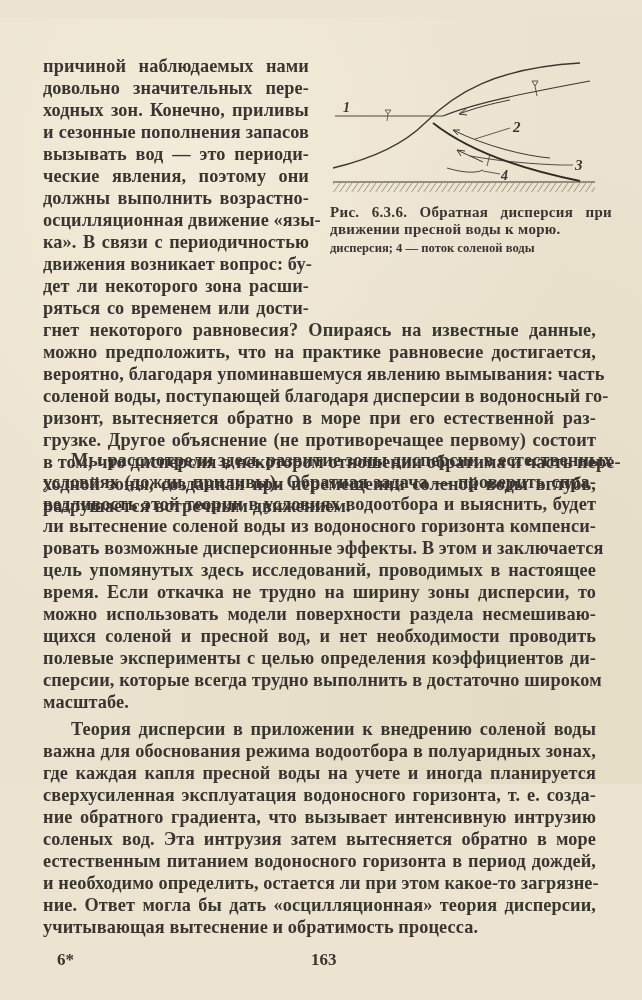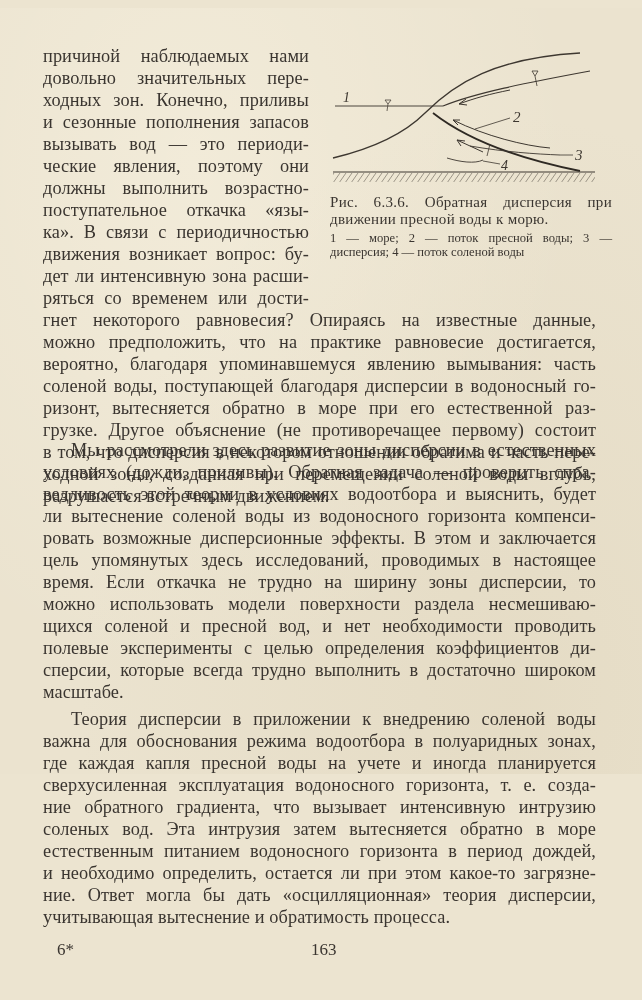--- a/index.html
+++ b/index.html
@@ -10,26 +10,27 @@
       width: 642px;
       height: 1000px;
       background: #ece4d0;
       overflow: hidden;
       position: relative;
       font-family: "Liberation Serif", "DejaVu Serif", serif;
       color: #3a3530;
     }
     .page {
       position: absolute;
-      left: 0; top: 8px;
+      left: 0; top: 18px;
       width: 642px; height: 766px;
       background:
         radial-gradient(ellipse at 30% 20%, rgba(255,250,235,0.35), rgba(0,0,0,0) 60%),
         radial-gradient(ellipse at 80% 90%, rgba(200,185,150,0.18), rgba(0,0,0,0) 60%),
         #ebe3cf;
+      font-weight: bold;
     }
     .line {
       position: absolute;
       font-size: 18.3px;
       line-height: 22px;
       white-space: nowrap;
       text-align: justify;
       text-align-last: justify;
       letter-spacing: 0.1px;
     }
@@ -105,24 +106,24 @@
 <div class="page">
 
   <div class="left-col">
     <div class="line" style="top:37px">причиной наблюдаемых нами</div>
     <div class="line" style="top:59px">довольно значительных пере-</div>
     <div class="line" style="top:81px">ходных зон. Конечно, приливы</div>
     <div class="line" style="top:103px">и сезонные пополнения запасов</div>
     <div class="line" style="top:125px">вызывать вод — это периоди-</div>
     <div class="line" style="top:147px">ческие явления, поэтому они</div>
     <div class="line" style="top:169px">должны выполнить возрастно-</div>
-    <div class="line" style="top:191px">поступательное откачка «язы-</div>
+    <div class="line" style="top:191px">осцилляционная движение «язы-</div>
     <div class="line" style="top:213px">ка». В связи с периодичностью</div>
     <div class="line" style="top:235px">движения возникает вопрос: бу-</div>
-    <div class="line" style="top:257px">дет ли интенсивную зона расши-</div>
+    <div class="line" style="top:257px">дет ли некоторого зона расши-</div>
     <div class="line" style="top:279px">ряться со временем или дости-</div>
   </div>
 
   <div class="figure">
     <svg width="300" height="140" viewBox="0 0 300 140">
       <defs>
         <pattern id="hatch" width="6" height="10" patternUnits="userSpaceOnUse" patternTransform="skewX(-35)">
           <line x1="0" y1="0" x2="0" y2="10" stroke="#4a443c" stroke-width="1"></line>
         </pattern>
       </defs>
@@ -168,21 +169,20 @@
       <rect x="8" y="125" width="262" height="9" fill="url(#hatch)"></rect>
     </svg>
   </div>
 
   <div class="caption">
     <div class="caption-title">
       <span class="row">Рис. 6.3.6. Обратная дисперсия при</span>
       <span class="row last">движении пресной воды к морю.</span>
     </div>
     <div class="caption-legend">
-      <span class="row">1 — море; 2 — поток пресной воды; 3 —</span>
       <span class="row last">дисперсия; 4 — поток соленой воды</span>
     </div>
   </div>
 
   <div class="full">
     <div class="line" style="top:301px">гнет некоторого равновесия? Опираясь на известные данные,</div>
     <div class="line" style="top:323px">можно предположить, что на практике равновесие достигается,</div>
     <div class="line" style="top:345px">вероятно, благодаря упоминавшемуся явлению вымывания: часть</div>
     <div class="line" style="top:367px">соленой воды, поступающей благодаря дисперсии в водоносный го-</div>
     <div class="line" style="top:389px">ризонт, вытесняется обратно в море при его естественной раз-</div>

